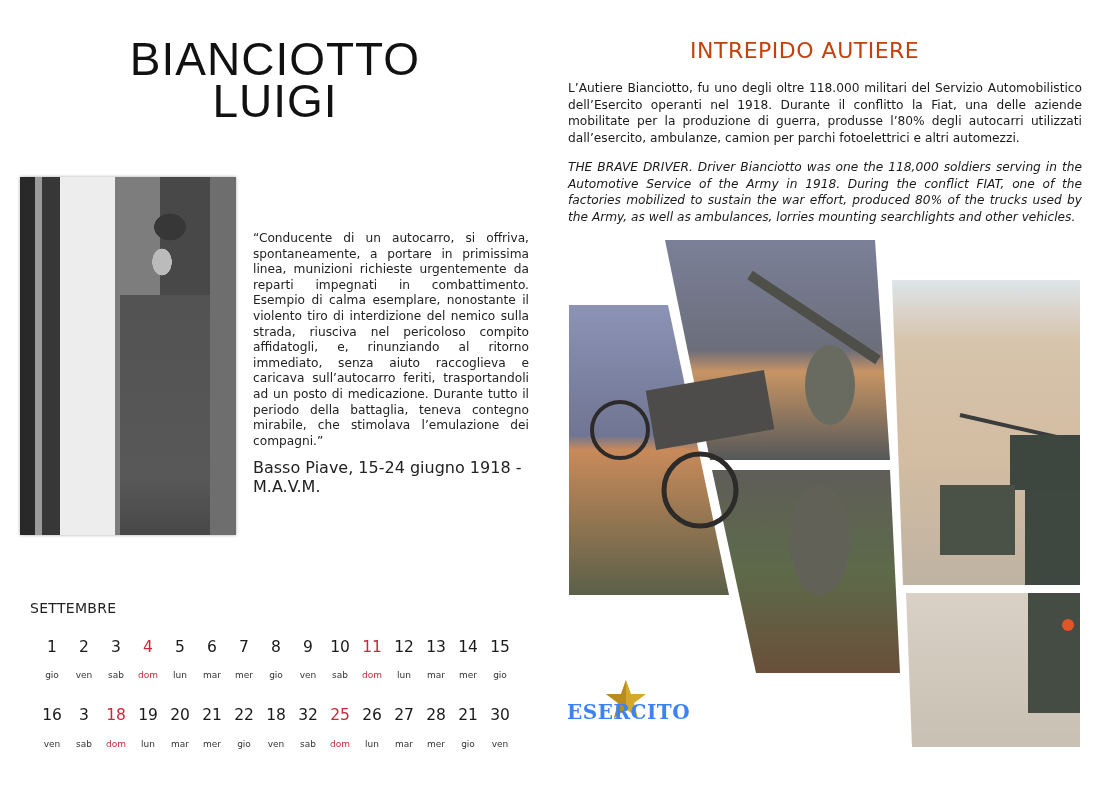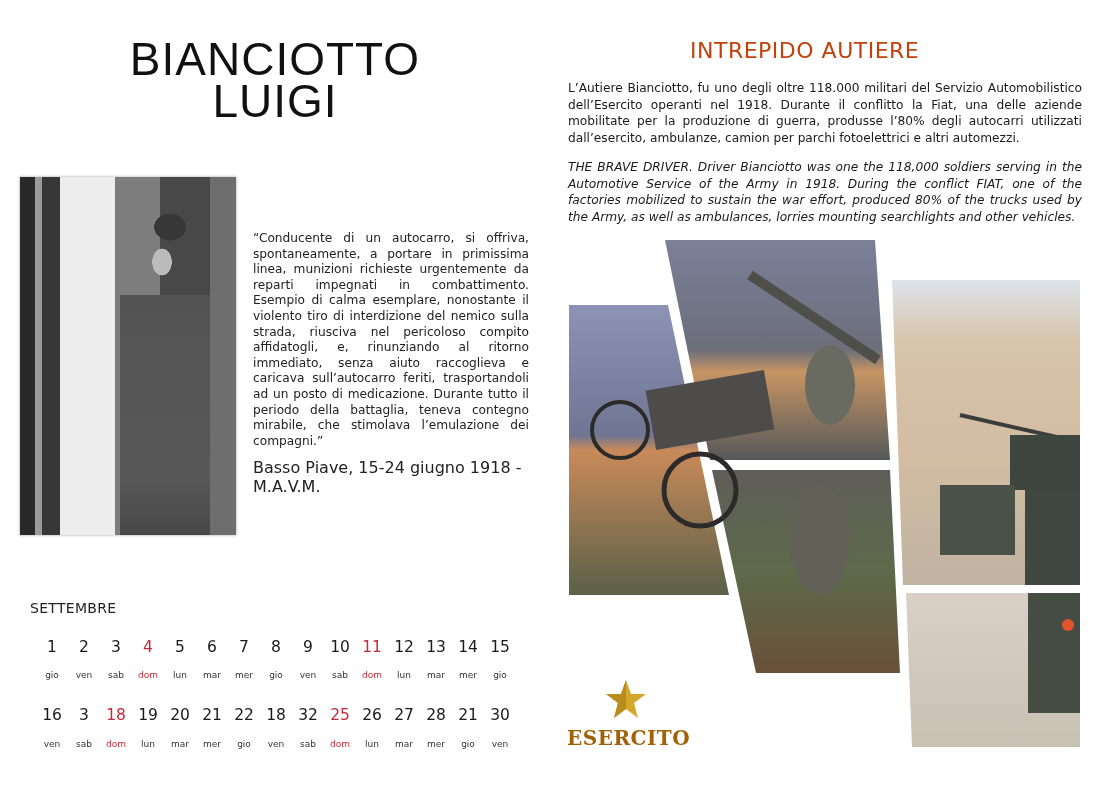--- a/index.html
+++ b/index.html
@@ -42,22 +42,22 @@
     left: 568px; top: 80px; width: 514px; font-size: 12.2px; line-height: 16.5px;
     text-align: justify; color: #1a1a1a;
   }
   .en-text {
     left: 568px; top: 159px; width: 514px; font-size: 12.2px; line-height: 16.5px;
     text-align: justify; font-style: italic; color: #1a1a1a;
   }
   .collage { left: 560px; top: 230px; width: 540px; height: 530px; }
   .logo-star { left: 604px; top: 678px; width: 44px; height: 44px; }
   .logo-text {
-    left: 567px; top: 726px; width: 120px; font-family: "DejaVu Serif", serif;
-    font-size: 20px; font-weight: 700; letter-spacing: 0.5px; color: #a16207;
+    left: 567px; top: 700px; width: 120px; font-family: "DejaVu Serif", serif;
+    font-size: 20px; font-weight: 700; letter-spacing: 0.5px; color: #3b82f6;
   }
 </style>
 </head>
 <body>
 
 <div class="abs name-title">
   <div>BIANCIOTTO</div>
   <div>LUIGI</div>
 </div>
 

